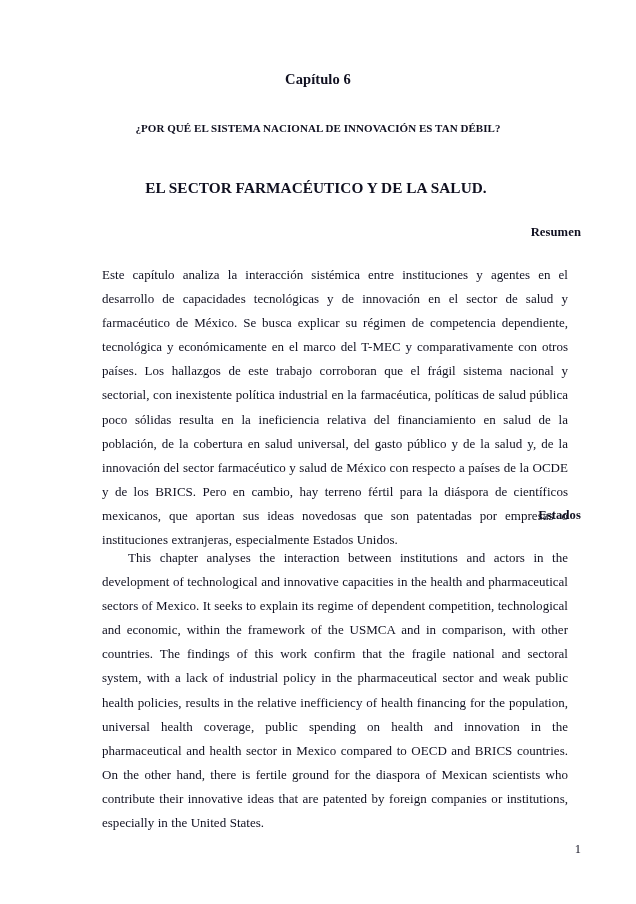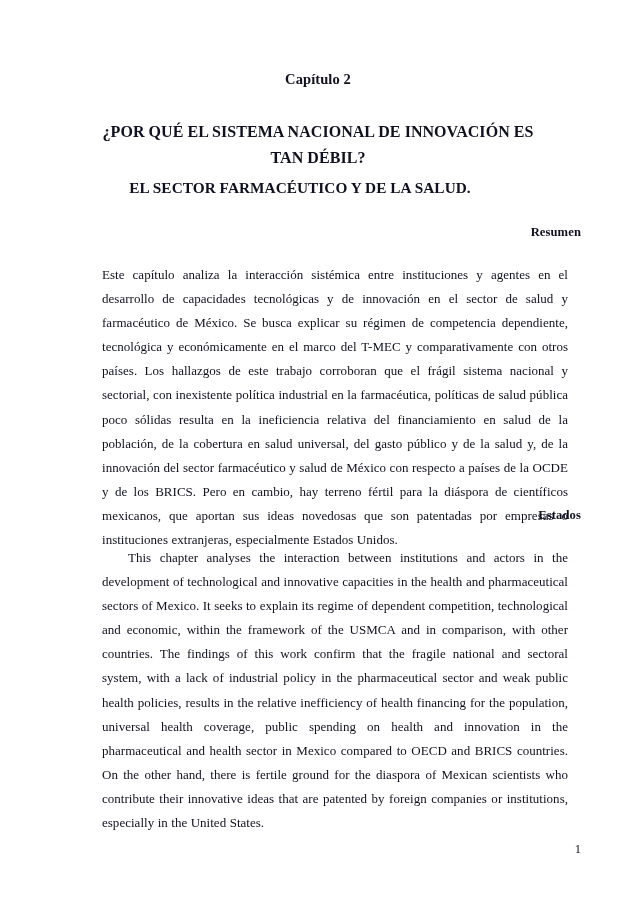--- a/index.html
+++ b/index.html
@@ -36,28 +36,28 @@
     letter-spacing: 0.1px;
   }
 
   .doc-title {
     position: absolute;
     left: 90px;
     width: 456px;
     top: 108px;
     text-align: center;
     font-weight: bold;
-    font-size: 16px;
+    font-size: 11px;
     line-height: 26px;
     letter-spacing: 0.05px;
   }
 
   .doc-subtitle {
     position: absolute;
-    left: 72px;
+    left: 88px;
     width: 456px;
     top: 162px;
     text-align: center;
     font-weight: bold;
     font-size: 15.3px;
     line-height: 26px;
     letter-spacing: 0.05px;
   }
 
   .authors {
@@ -110,21 +110,21 @@
     bottom: 47px;
     font-size: 12.5px;
     text-align: right;
   }
 </style>
 </head>
 <body>
 
 <div class="page">
 
-  <div class="chapter-label">Capítulo 2</div>
+  <div class="chapter-label">Capítulo 6</div>
 
   <h1 class="doc-title">¿POR QUÉ EL SISTEMA NACIONAL DE INNOVACIÓN ES TAN DÉBIL?</h1>
 
   <h2 class="doc-subtitle">EL SECTOR FARMACÉUTICO Y DE LA SALUD.</h2>
 
 
   <section class="section section-resumen">
     <h3 class="section-heading">Resumen</h3>
     <p class="abstract-body">Este capítulo analiza la interacción sistémica entre instituciones y agentes en el desarrollo de capacidades tecnológicas y de innovación en el sector de salud y farmacéutico de México. Se busca explicar su régimen de competencia dependiente, tecnológica y económicamente en el marco del T-MEC y comparativamente con otros países.  Los hallazgos de este trabajo corroboran que el frágil sistema nacional y sectorial, con inexistente política industrial en la farmacéutica, políticas de salud pública poco sólidas resulta en la ineficiencia relativa del financiamiento en salud de la población, de la cobertura en salud universal, del gasto público y de la salud y, de la innovación del sector farmacéutico y salud de México con respecto a países de la OCDE y de los BRICS. Pero en cambio, hay terreno fértil para la diáspora de científicos mexicanos, que aportan sus ideas novedosas que son patentadas por empresas o instituciones extranjeras, especialmente Estados Unidos.</p>
   </section>

